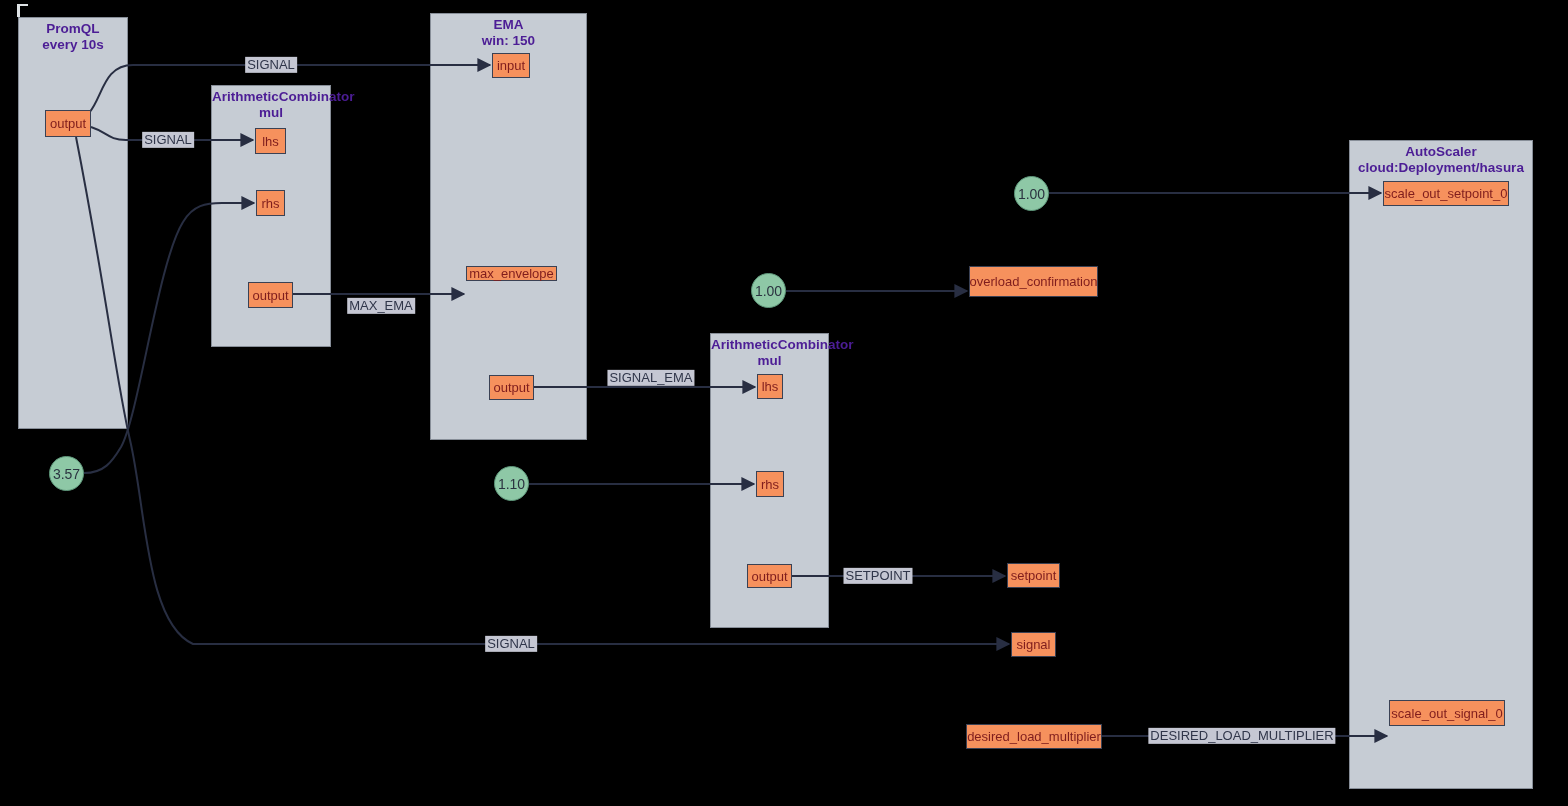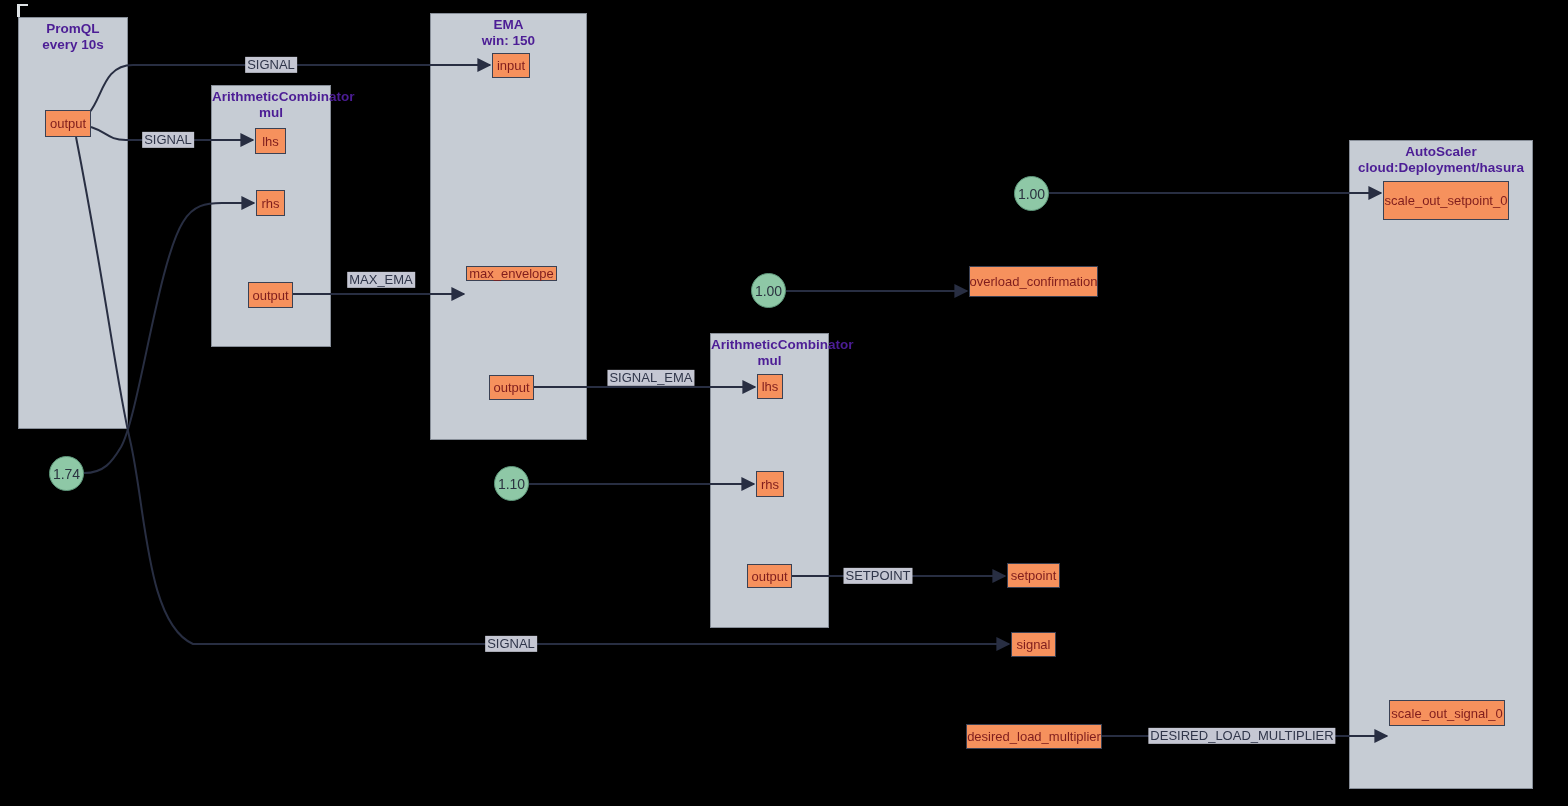--- a/index.html
+++ b/index.html
@@ -113,29 +113,29 @@
 
   <div class="port" style="left:757px;top:374px;width:26px;height:25px">lhs</div>
   <div class="port" style="left:756px;top:471px;width:28px;height:26px">rhs</div>
   <div class="port" style="left:747px;top:564px;width:45px;height:24px">output</div>
 
   <div class="port" style="left:969px;top:266px;width:129px;height:31px">overload_confirmation</div>
   <div class="port" style="left:1007px;top:563px;width:53px;height:25px">setpoint</div>
   <div class="port" style="left:1011px;top:632px;width:45px;height:25px">signal</div>
   <div class="port" style="left:966px;top:724px;width:136px;height:25px">desired_load_multiplier</div>
 
-  <div class="port" style="left:1383px;top:181px;width:126px;height:39px">scale_out_setpoint_0</div>
+  <div class="port" style="left:1383px;top:181px;width:126px;height:25px">scale_out_setpoint_0</div>
   <div class="port" style="left:1389px;top:700px;width:116px;height:26px">scale_out_signal_0</div>
 
-  <div class="constant" style="left:49px;top:456px">1.74</div>
+  <div class="constant" style="left:49px;top:456px">3.57</div>
   <div class="constant" style="left:494px;top:466px">1.10</div>
   <div class="constant" style="left:751px;top:273px">1.00</div>
   <div class="constant" style="left:1014px;top:176px">1.00</div>
 
   <div class="edge-label" style="left:271px;top:65px">SIGNAL</div>
   <div class="edge-label" style="left:168px;top:140px">SIGNAL</div>
-  <div class="edge-label" style="left:381px;top:280px">MAX_EMA</div>
+  <div class="edge-label" style="left:381px;top:306px">MAX_EMA</div>
   <div class="edge-label" style="left:651px;top:378px">SIGNAL_EMA</div>
   <div class="edge-label" style="left:878px;top:576px">SETPOINT</div>
   <div class="edge-label" style="left:511px;top:644px">SIGNAL</div>
   <div class="edge-label" style="left:1242px;top:736px">DESIRED_LOAD_MULTIPLIER</div>
 
 </div>
 
 </body></html>

